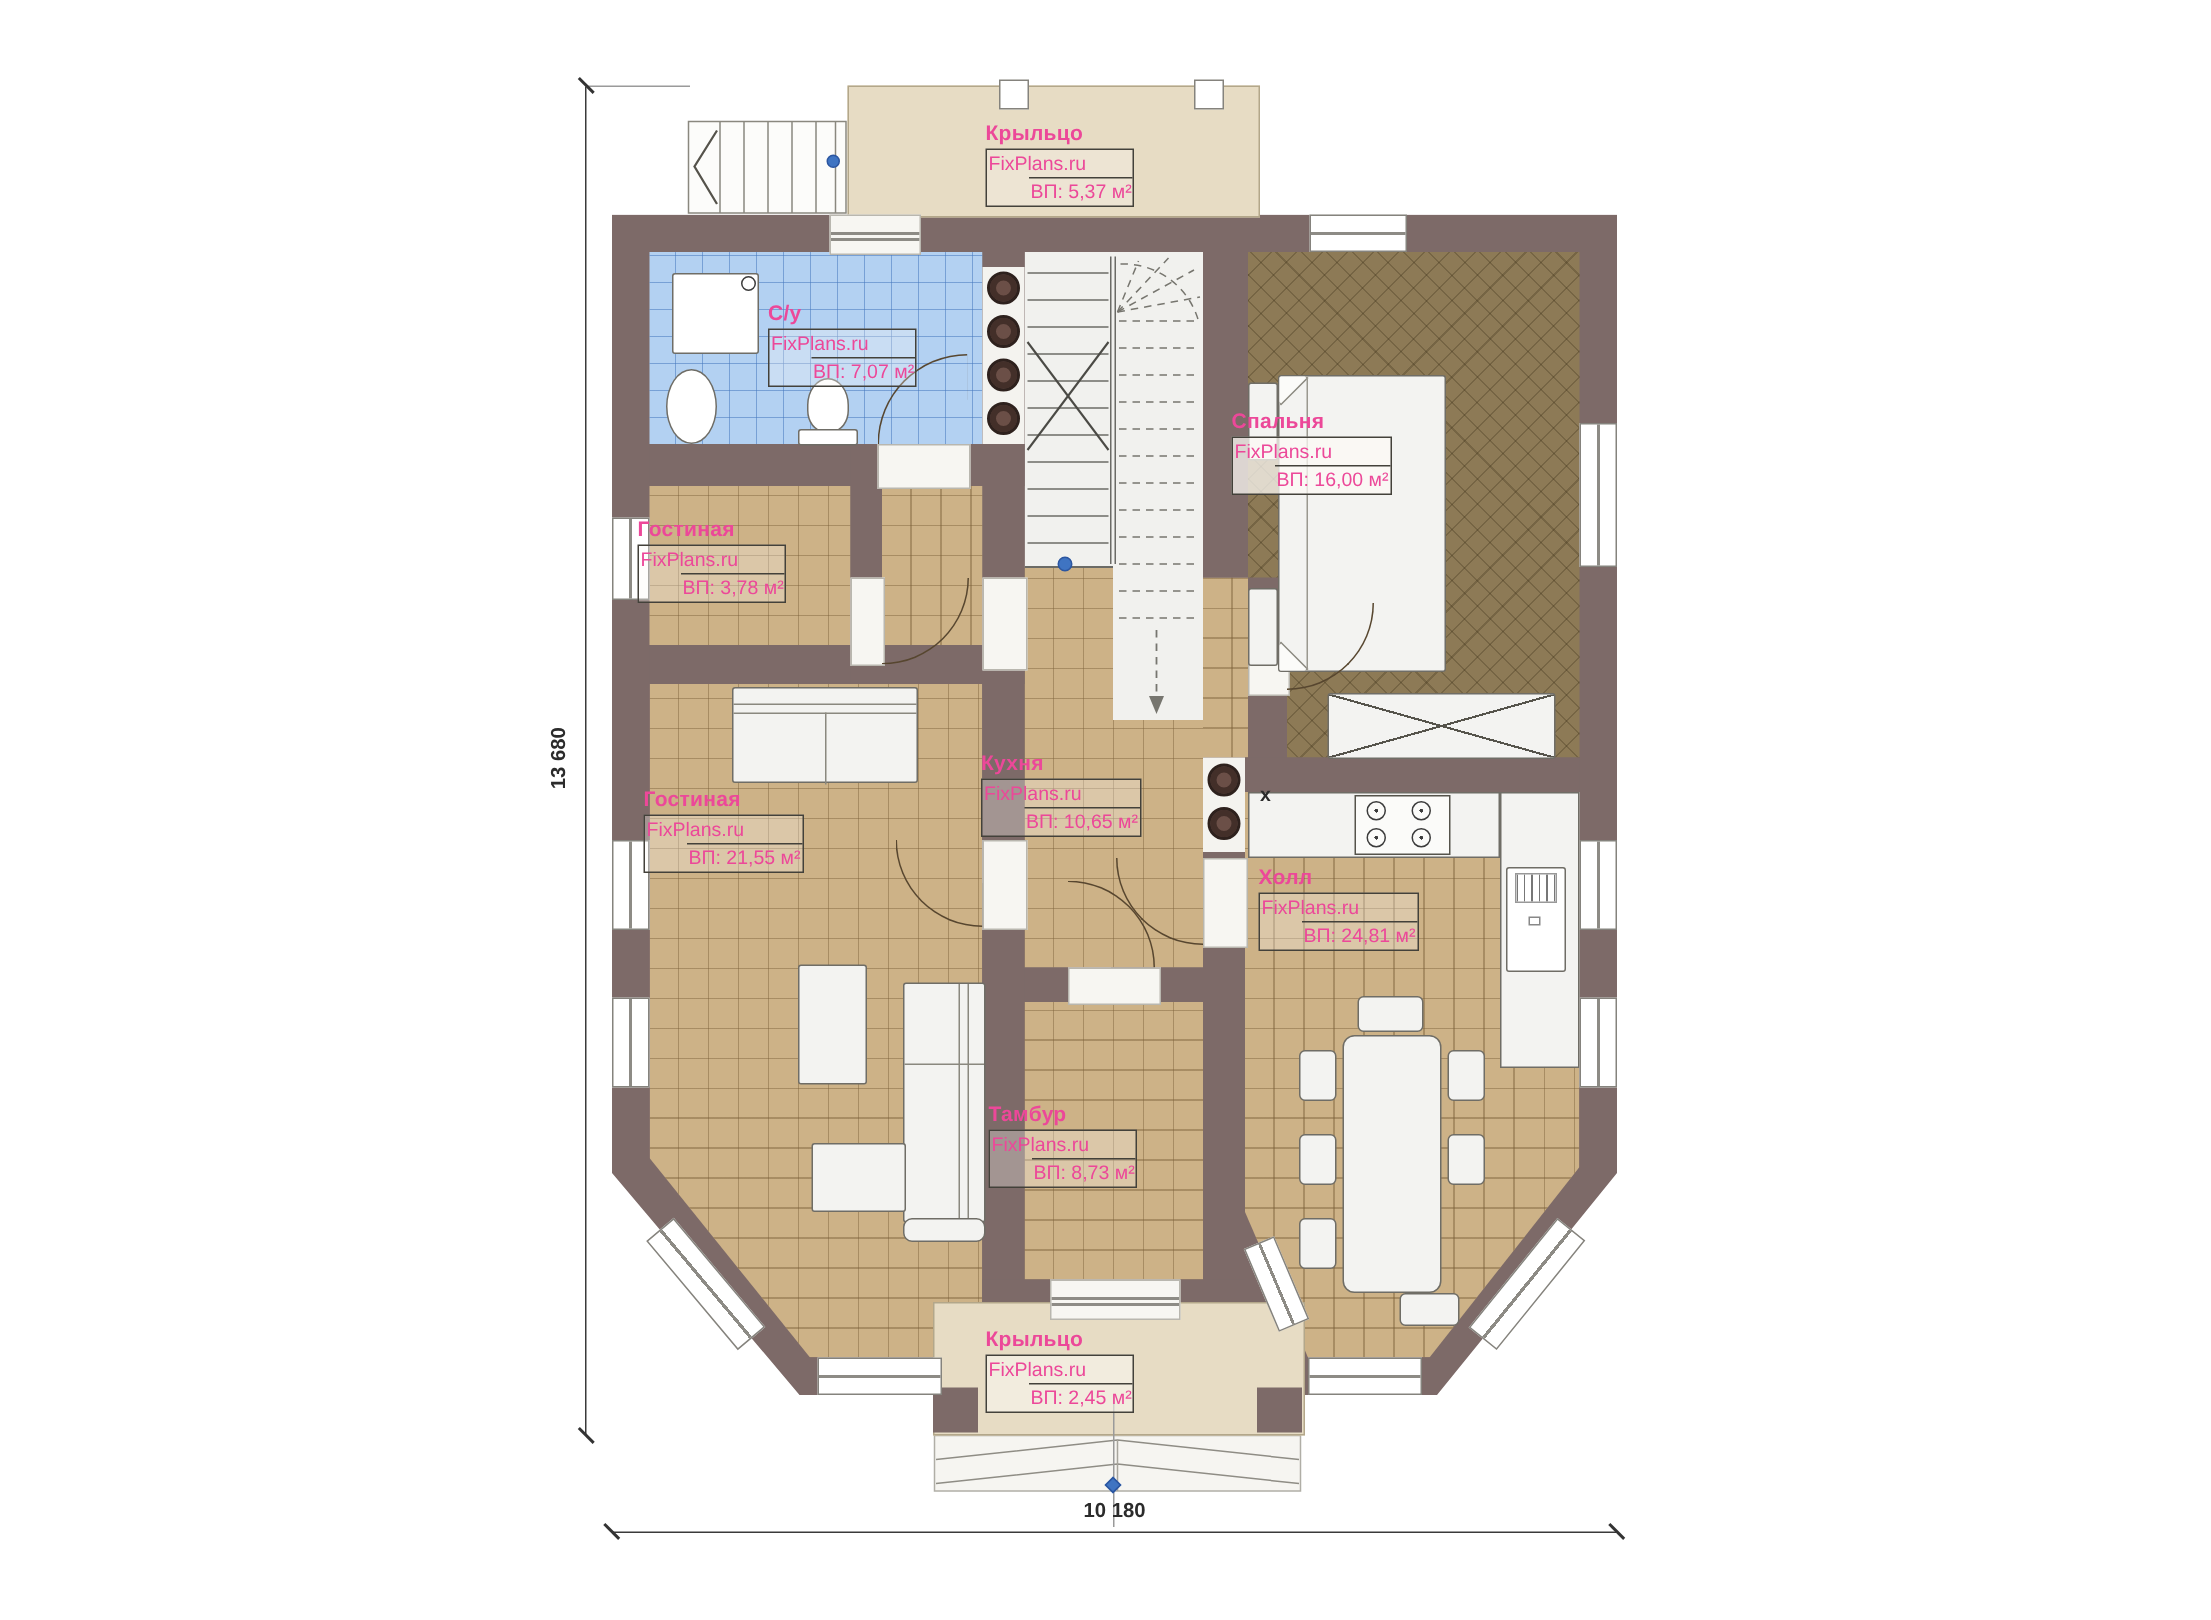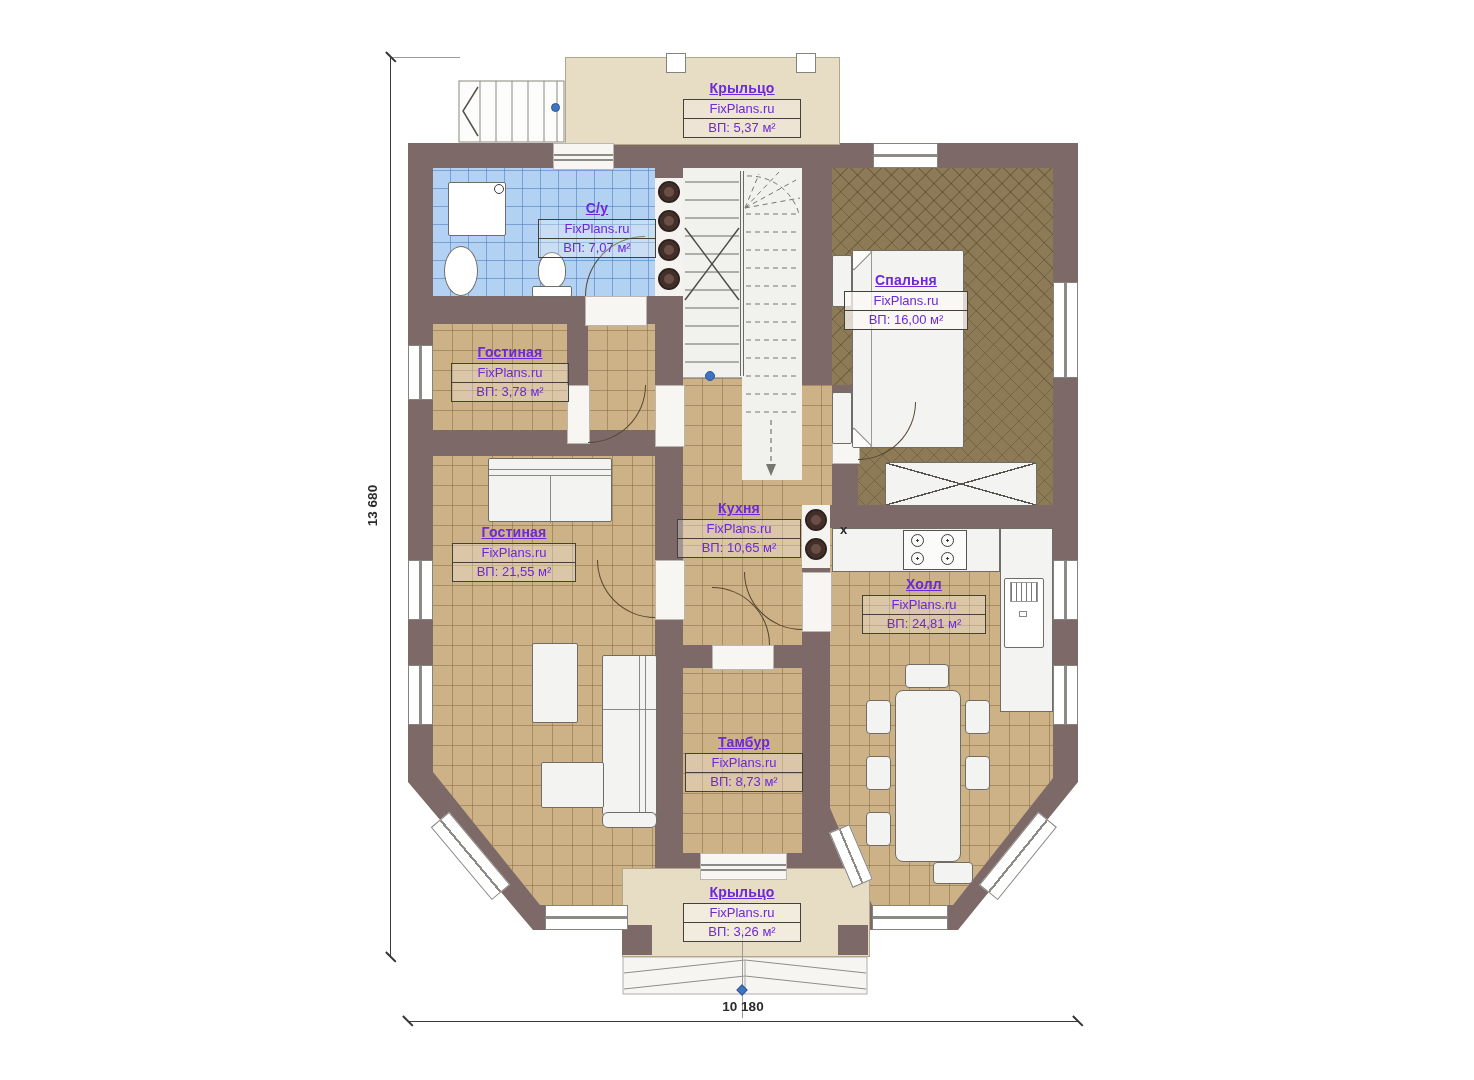--- a/index.html
+++ b/index.html
@@ -35,25 +35,25 @@
   .flue { position:absolute; width:22px; height:22px; border-radius:50%;
           background:#6b4f47; border:2px solid #2e211d;
           box-shadow: inset 0 0 0 4px #432f29; z-index:10; box-sizing:border-box; }
   .xbox { background-image:
       linear-gradient(to top right,   transparent calc(50% - .7px), #55534b calc(50% - .7px), #55534b calc(50% + .7px), transparent calc(50% + .7px)),
       linear-gradient(to bottom right,transparent calc(50% - .7px), #55534b calc(50% - .7px), #55534b calc(50% + .7px), transparent calc(50% + .7px)); }
   .diag { background-image:
       linear-gradient(to bottom right,transparent calc(50% - .8px), #55534b calc(50% - .8px), #55534b calc(50% + .8px), transparent calc(50% + .8px)); }
   .burner { position:absolute; width:13px; height:13px; border:1.4px solid #3c3c3c; border-radius:50%;
             background:radial-gradient(circle,#3c3c3c 15%, transparent 16%); z-index:9; box-sizing:border-box; }
-  .room-label { position:absolute; width:170px; text-align:center; color:#6d28d9; z-index:30;text-decoration:underline; }
+  .room-label { position:absolute; width:170px; text-align:left; color:#ec4899; z-index:30; }
   .room-name { font-size:14px; font-weight:bold; margin-bottom:3px; letter-spacing:.2px; }
   .label-box { display:inline-block; border:1px solid #43413a; background:rgba(252,250,244,.30); }
-  .label-box .row { font-size:13px; padding:1px 24px 2px; white-space:nowrap; }
-  .label-box .row-area { border-top:1px solid #43413a; }
+  .label-box .row { font-size:13px; padding:1px 1px 2px; white-space:nowrap; }
+  .label-box .row-area { border-top:1px solid #43413a;margin-left:28px; }
   .dimline { position:absolute; background:#3a3a3a; z-index:20; }
   .extline { position:absolute; background:#9a9a9a; z-index:20; }
   .tick { position:absolute; width:14px; height:1.5px; background:#333; transform:rotate(45deg); z-index:21; }
   .dim-label { position:absolute; font-size:13.5px; font-weight:bold; color:#2b2b2b; z-index:21; text-align:center; }
   .bluedot { position:absolute; width:9px; height:9px; border-radius:50%; background:#3f74c2; border:1px solid #2c56a0; z-index:40; box-sizing:border-box; }
   .bluediamond { position:absolute; width:8px; height:8px; background:#3f74c2; border:1px solid #2c56a0; transform:rotate(45deg); z-index:40; box-sizing:border-box; }
   .xmark { position:absolute; font-size:13px; font-weight:bold; color:#2b2b2b; z-index:12; }
   svg { display:block; }
 </style>
 </head>
@@ -301,21 +301,21 @@
     <div class="room-name">Тамбур</div>
     <div class="label-box">
       <div class="row">FixPlans.ru</div>
       <div class="row row-area">ВП: 8,73 м²</div>
     </div>
   </div>
   <div class="room-label" style="left:657px; top:884px;">
     <div class="room-name">Крыльцо</div>
     <div class="label-box" style="background:rgba(252,250,244,.55);">
       <div class="row">FixPlans.ru</div>
-      <div class="row row-area">ВП: 3,26 м²</div>
+      <div class="row row-area">ВП: 2,45 м²</div>
     </div>
   </div>
 
   <div class="dimline" style="left:390px; top:57px; width:1.4px; height:900px;"></div>
   <div class="tick" style="left:384px; top:56px;"></div>
   <div class="tick" style="left:384px; top:956px;"></div>
   <div class="extline" style="left:390px; top:57px; width:70px; height:1px;"></div>
   <div class="dim-label" style="left:332px; top:498px; width:80px; transform:rotate(-90deg);">13 680</div>
 
   <div class="dimline" style="left:408px; top:1021px; width:670px; height:1.4px;"></div>

